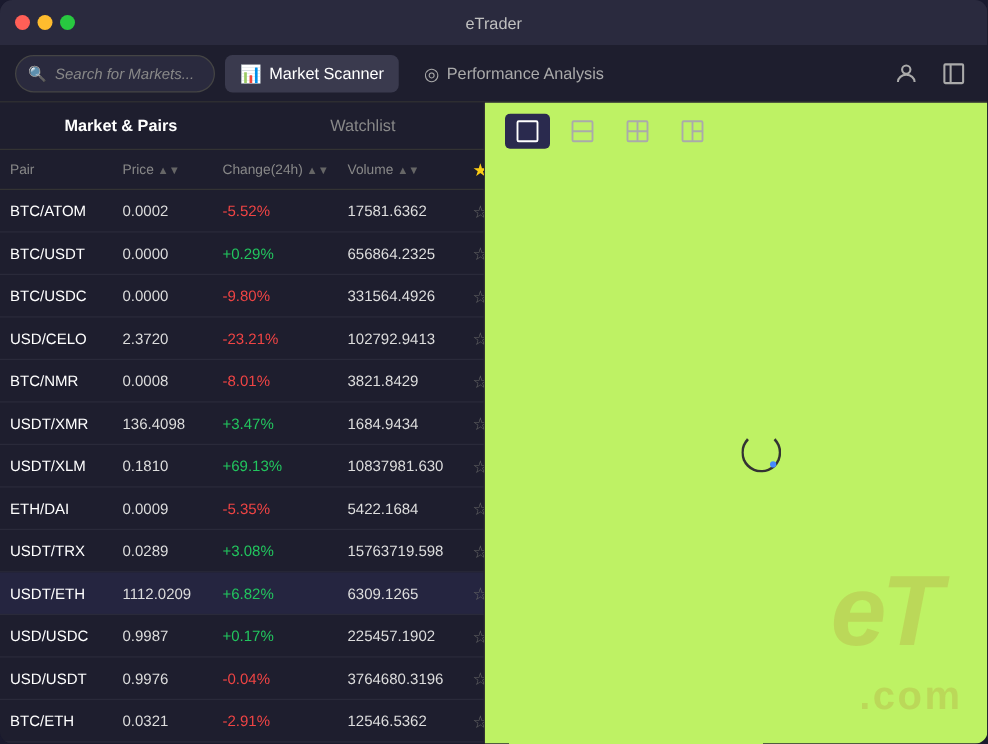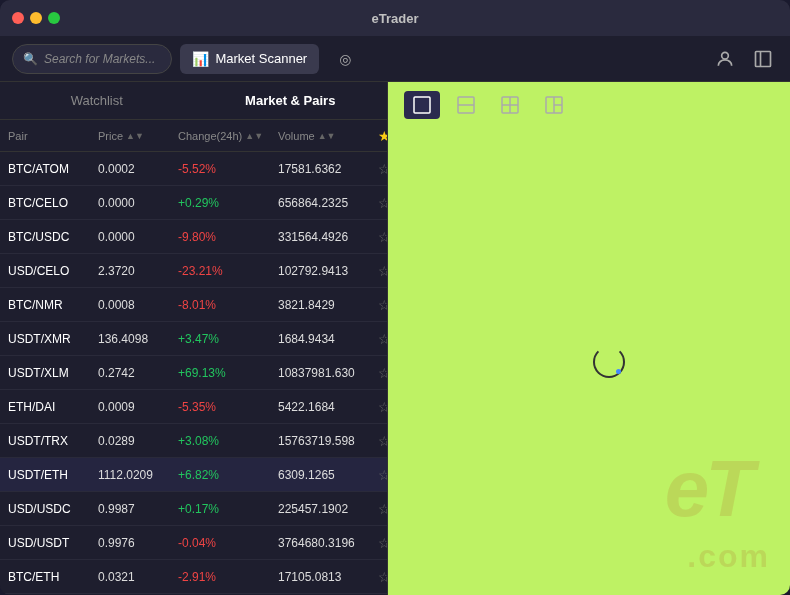--- a/index.html
+++ b/index.html
@@ -45,21 +45,21 @@
       height: 12px;
       border-radius: 50%;
     }
     .tl-red { background: #ff5f57; }
     .tl-yellow { background: #febc2e; }
     .tl-green { background: #28c840; }
 
     .title-bar-text {
       color: #c0c0c0;
       font-size: 13px;
-      font-weight: 700;
+      font-weight: 400;
     }
 
     
     .nav-bar {
       background: #1e1e2e;
       height: 46px;
       display: flex;
       align-items: center;
       padding: 0 12px;
       gap: 8px;
@@ -361,20 +361,21 @@
       <span class="search-placeholder">Search for Markets...</span>
     </div>
 
     <div class="nav-tab active">
       <span class="nav-tab-icon">📊</span>
       <span>Market Scanner</span>
     </div>
 
     <div class="nav-tab inactive">
       <span class="nav-tab-icon">◎</span>
+      <span>Performance Analysis</span>
     </div>
 
     <div class="nav-spacer"></div>
 
     <div class="nav-icon-btn">
       <svg width="20" height="20" viewBox="0 0 24 24" fill="none" stroke="#aaa" stroke-width="2">
         <circle cx="12" cy="8" r="4"></circle>
           <path d="M4 20c0-4 3.6-7 8-7s8 3 8 7"></path>
       </svg>
     </div>
@@ -384,25 +385,25 @@
         <line x1="9" y1="3" x2="9" y2="21"></line>
       </svg>
     </div>
   </div>
 
   <div class="main-content">
 
     <div class="left-panel">
 
       <div class="panel-tabs">
+        <div class="panel-tab active">
+          <span>Market &amp; Pairs</span>
+        </div>
         <div class="panel-tab inactive">
           <span>Watchlist</span>
-        </div>
-        <div class="panel-tab active">
-          <span>Market &amp; Pairs</span>
         </div>
       </div>
 
       <div class="table-container">
         <div class="table-header">
           <div class="th">
             <span>Pair</span>
           </div>
           <div class="th">
             <span>Price</span>
@@ -423,21 +424,21 @@
 
         <div id="table-body">
             <div class="table-row">
       <div class="td pair">BTC/ATOM</div>
       <div class="td">0.0002</div>
       <div class="td negative">-5.52%</div>
       <div class="td">17581.6362</div>
       <div class="star-icon">☆</div>
     </div>
             <div class="table-row">
-      <div class="td pair">BTC/CELO</div>
+      <div class="td pair">BTC/USDT</div>
       <div class="td">0.0000</div>
       <div class="td positive">+0.29%</div>
       <div class="td">656864.2325</div>
       <div class="star-icon">☆</div>
     </div>
             <div class="table-row">
       <div class="td pair">BTC/USDC</div>
       <div class="td">0.0000</div>
       <div class="td negative">-9.80%</div>
       <div class="td">331564.4926</div>
@@ -459,21 +460,21 @@
     </div>
             <div class="table-row">
       <div class="td pair">USDT/XMR</div>
       <div class="td">136.4098</div>
       <div class="td positive">+3.47%</div>
       <div class="td">1684.9434</div>
       <div class="star-icon">☆</div>
     </div>
             <div class="table-row">
       <div class="td pair">USDT/XLM</div>
-      <div class="td">0.2742</div>
+      <div class="td">0.1810</div>
       <div class="td positive">+69.13%</div>
       <div class="td">10837981.630</div>
       <div class="star-icon">☆</div>
     </div>
             <div class="table-row">
       <div class="td pair">ETH/DAI</div>
       <div class="td">0.0009</div>
       <div class="td negative">-5.35%</div>
       <div class="td">5422.1684</div>
       <div class="star-icon">☆</div>
@@ -503,21 +504,21 @@
       <div class="td pair">USD/USDT</div>
       <div class="td">0.9976</div>
       <div class="td negative">-0.04%</div>
       <div class="td">3764680.3196</div>
       <div class="star-icon">☆</div>
     </div>
             <div class="table-row">
       <div class="td pair">BTC/ETH</div>
       <div class="td">0.0321</div>
       <div class="td negative">-2.91%</div>
-      <div class="td">17105.0813</div>
+      <div class="td">12546.5362</div>
       <div class="star-icon">☆</div>
     </div>
             <div class="table-row">
       
       
       
       
       
     </div>
           </div>

